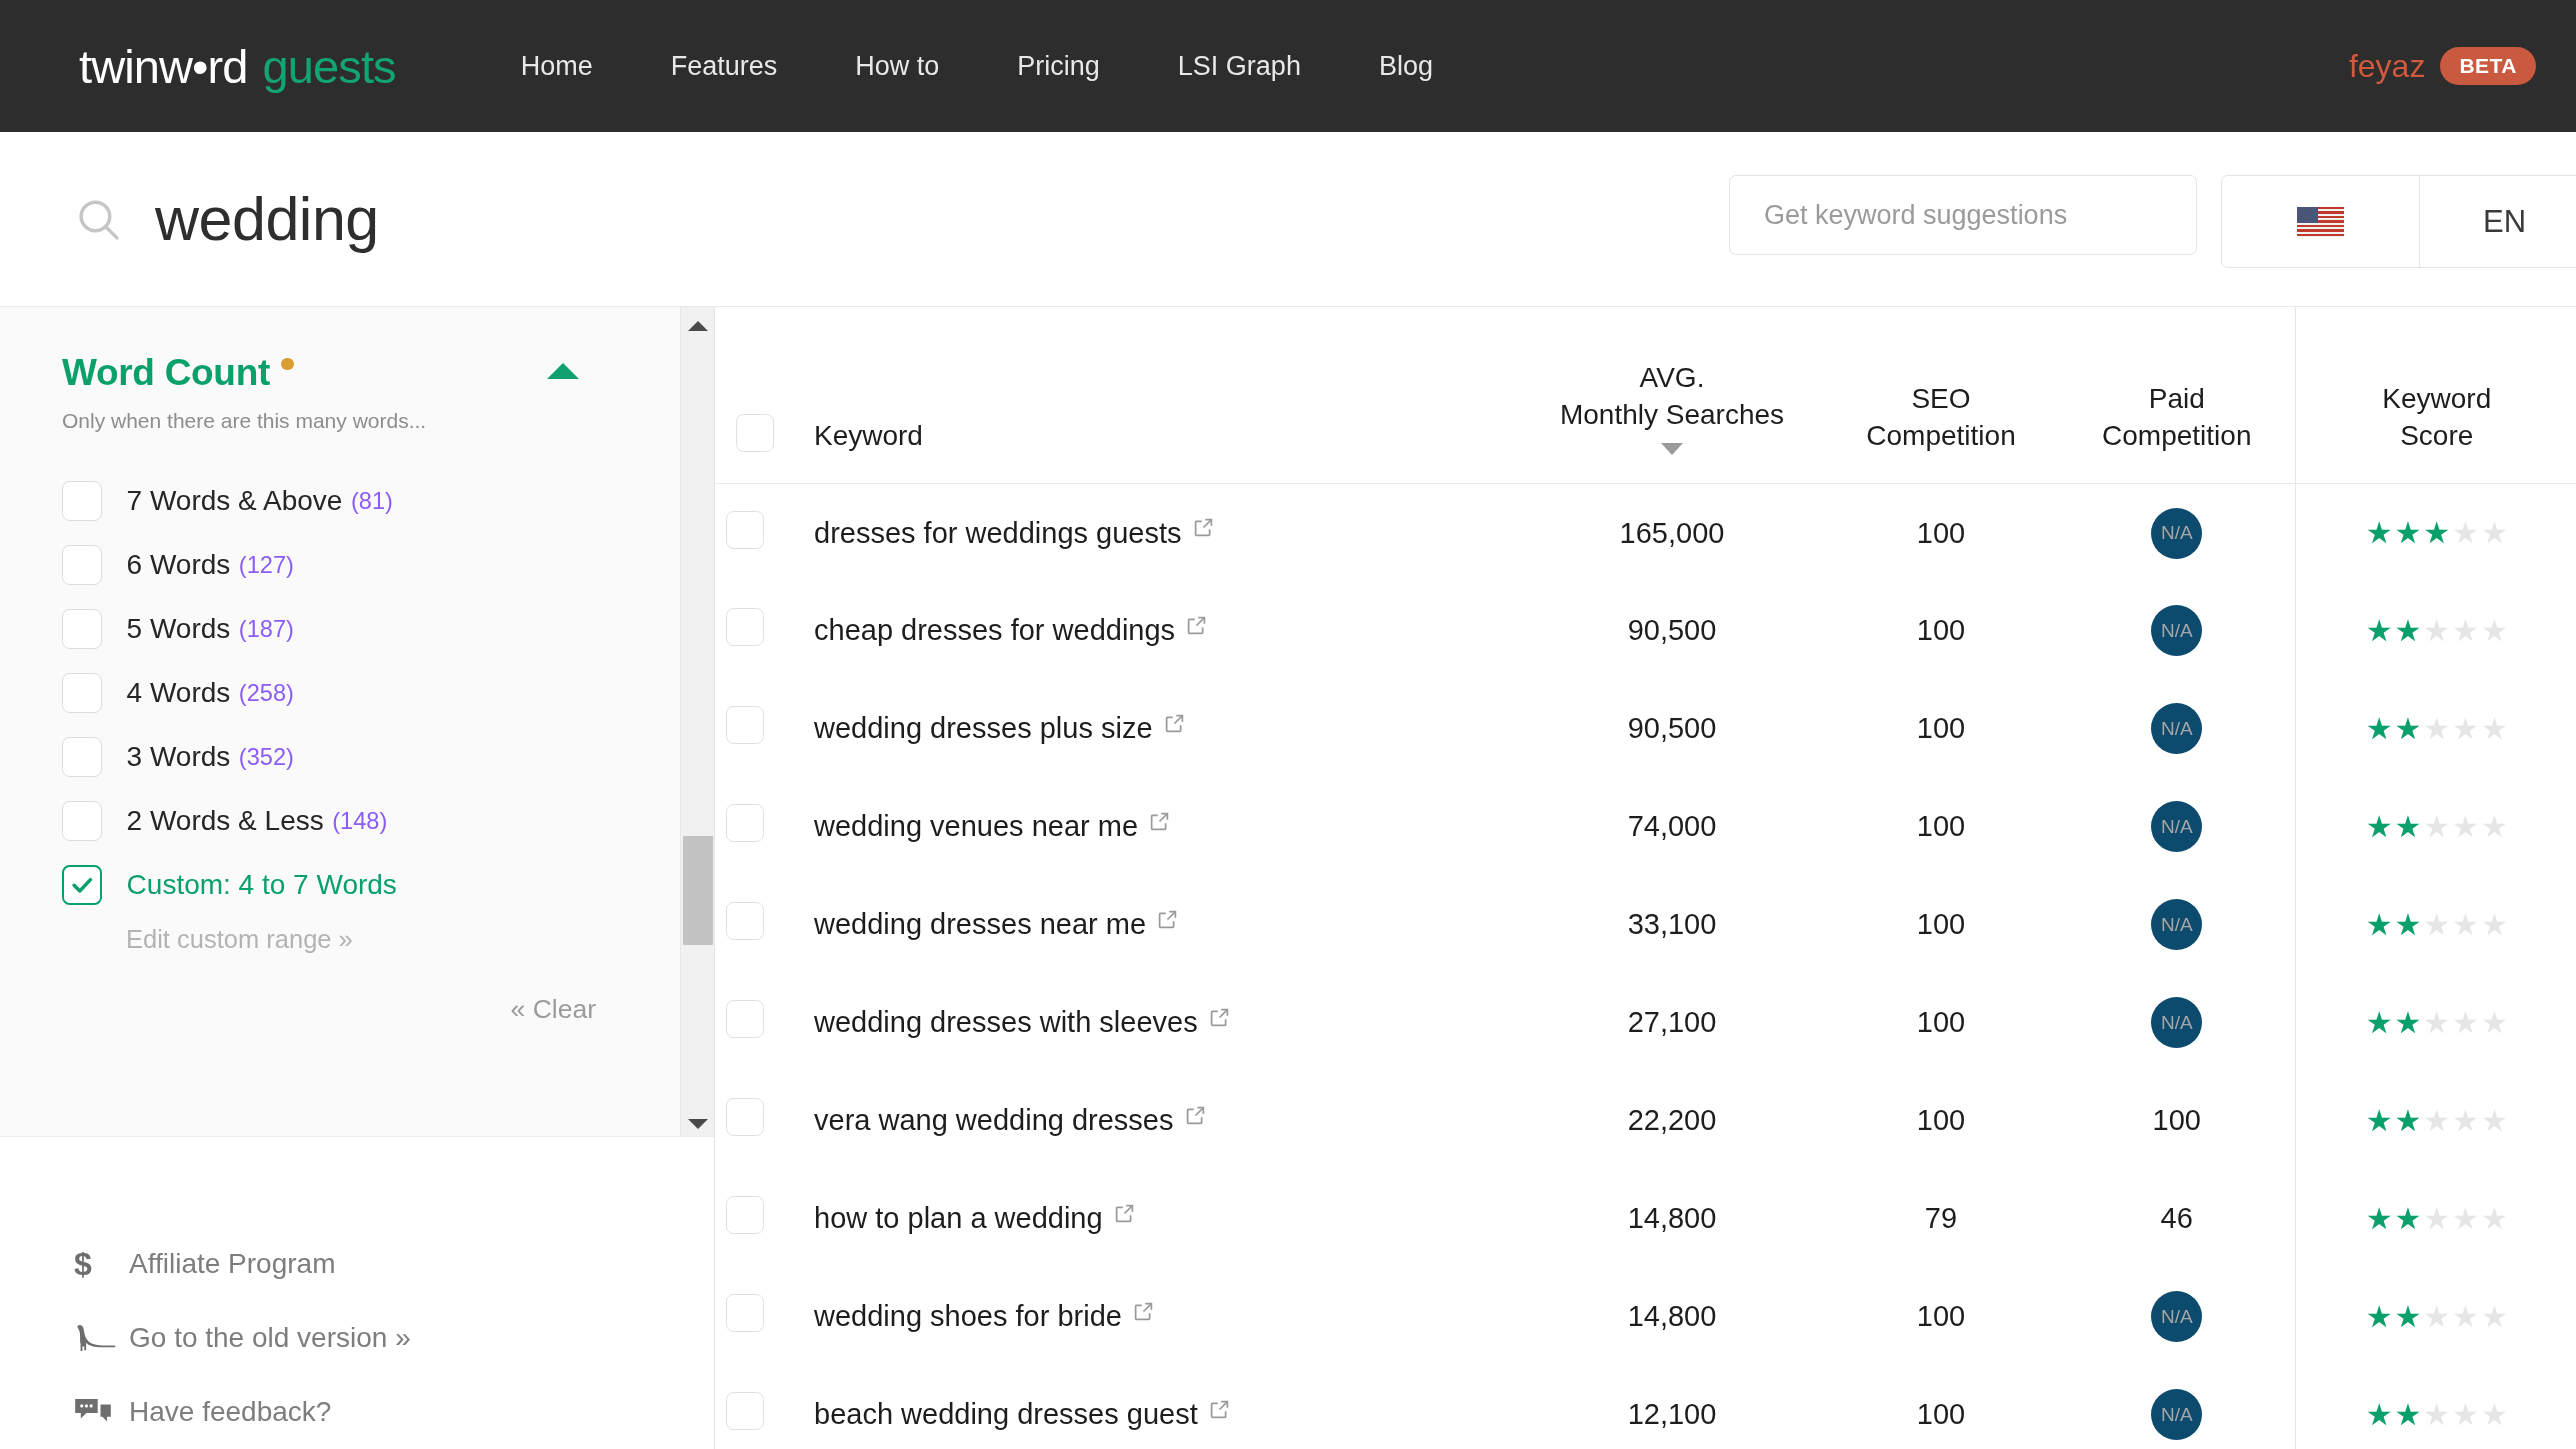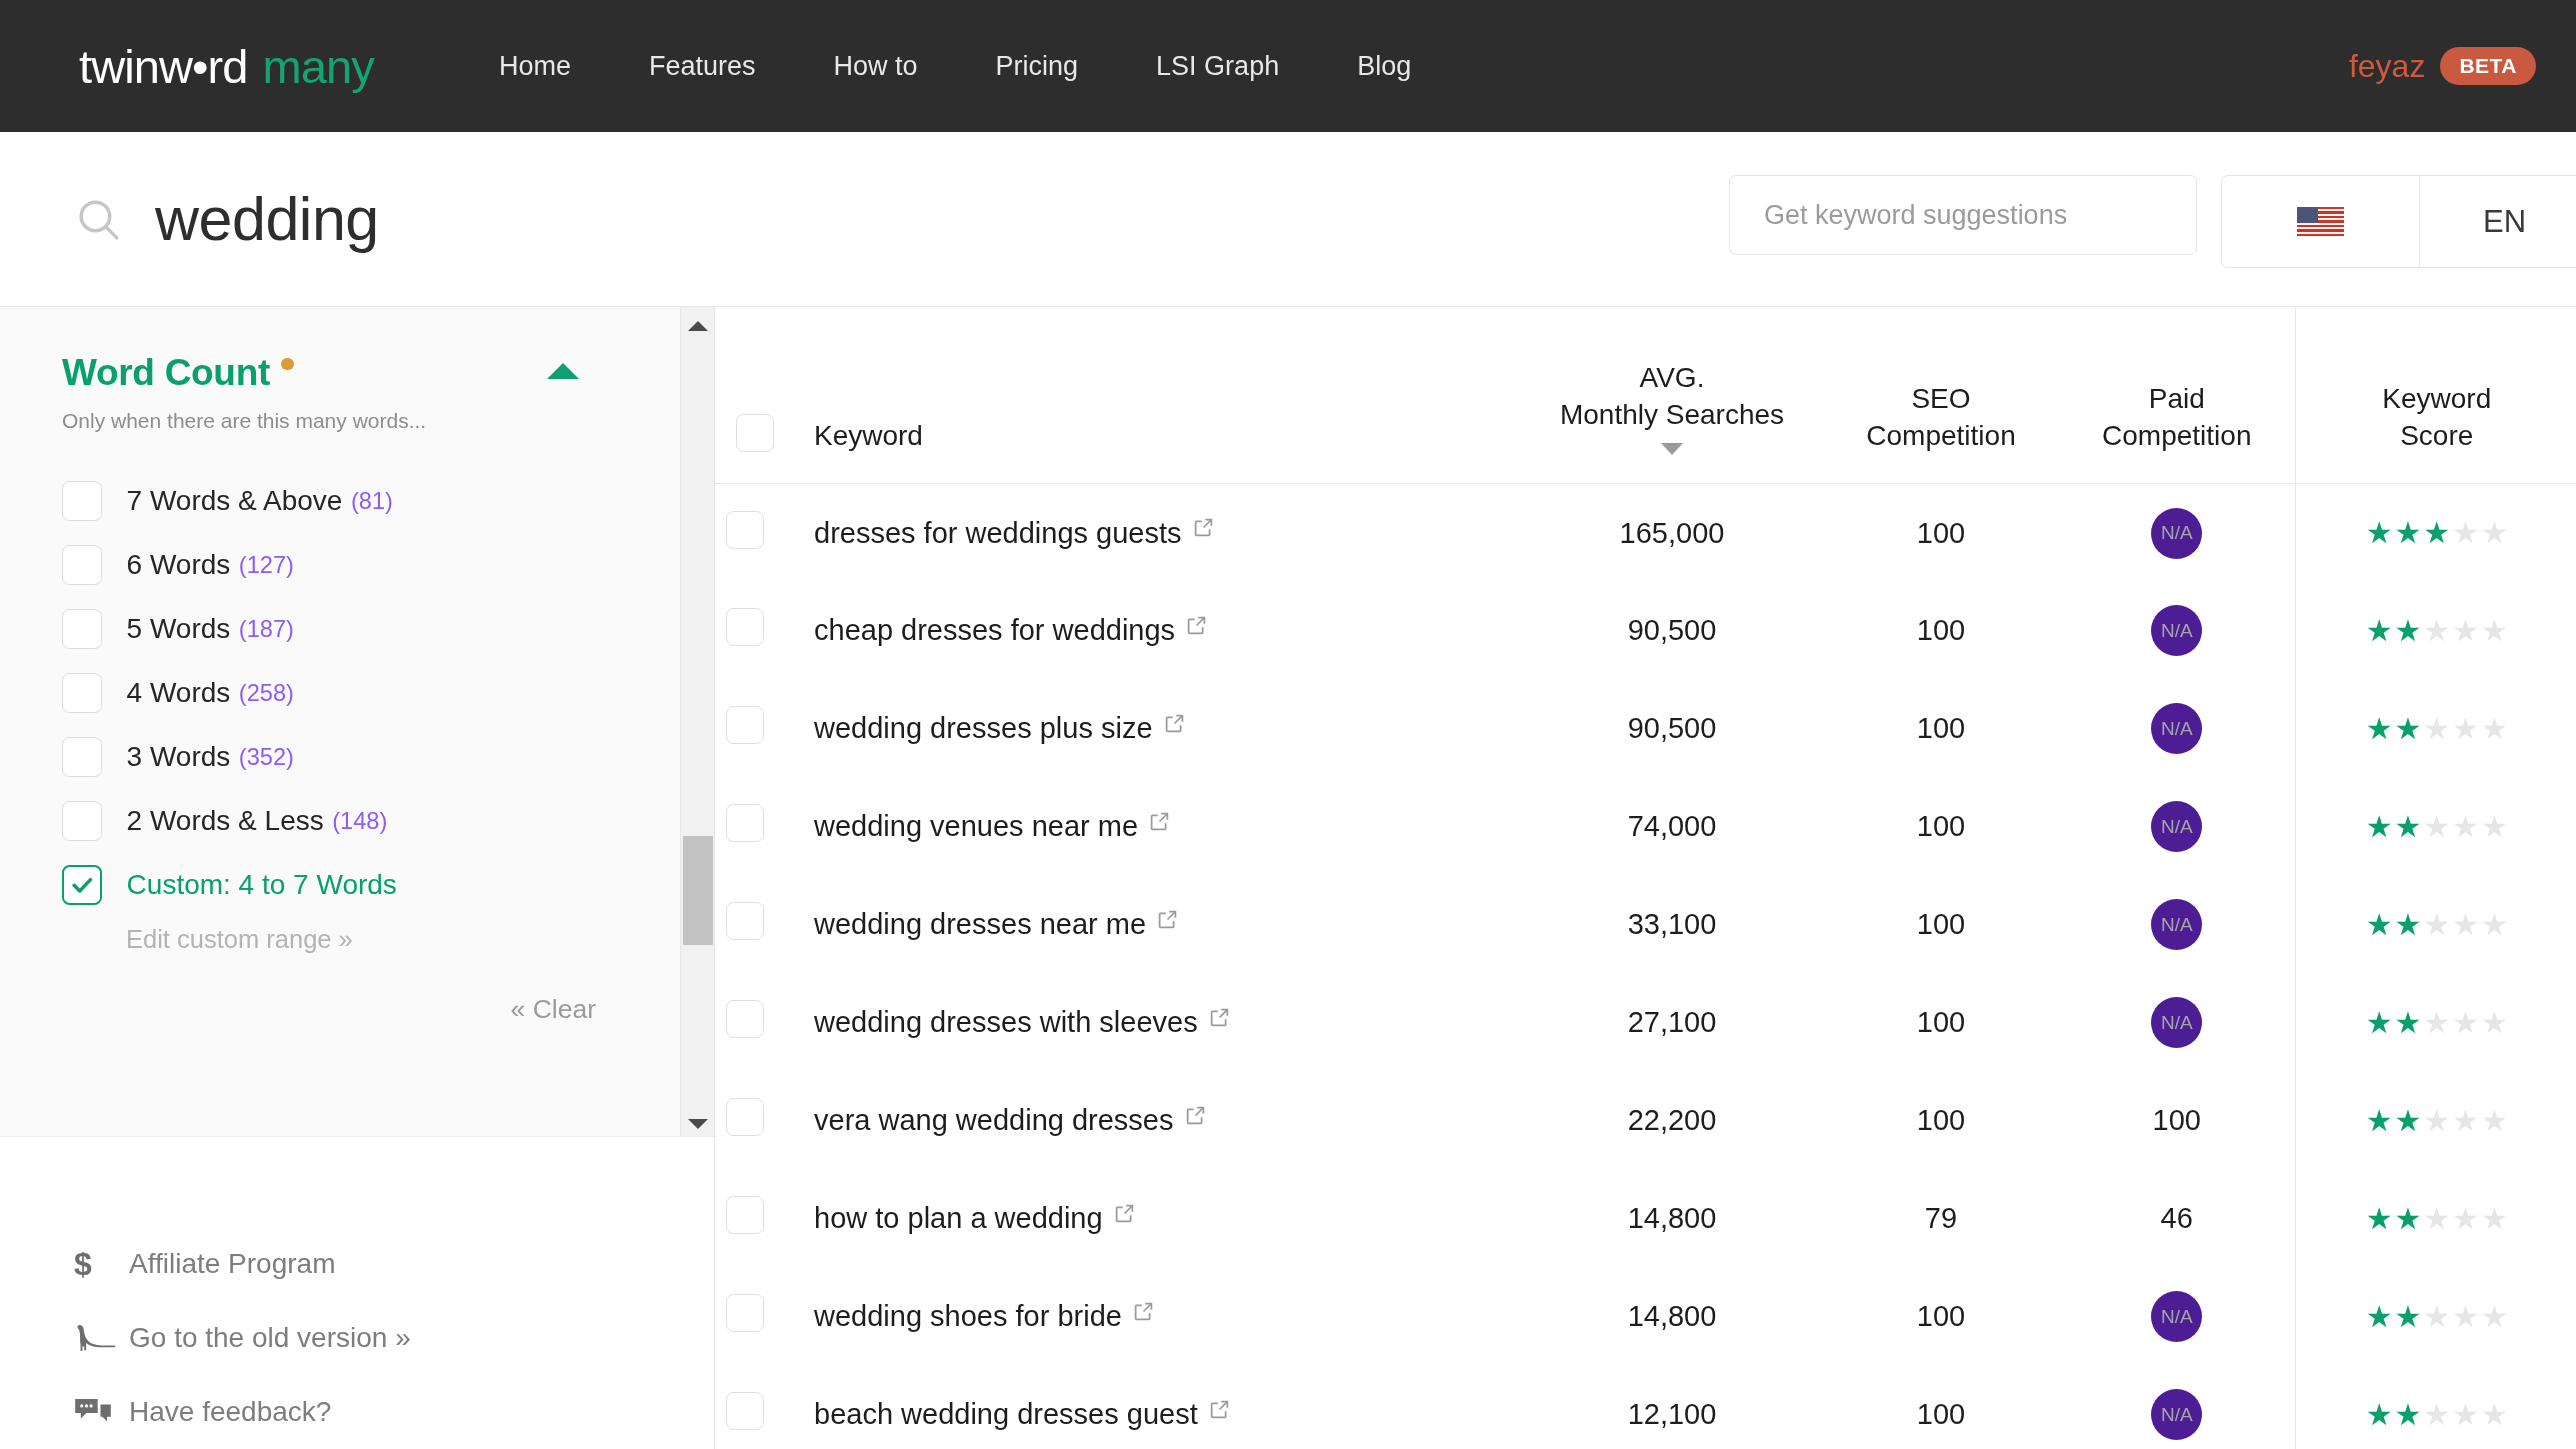--- a/index.html
+++ b/index.html
@@ -361,21 +361,21 @@
   .kw-cell-inner { display: flex; align-items: center; }
   .kw-text { font-size: 29px; color: #1d1d1d; margin-right: 11.3px; }
   .ext-icon { width: 21px; height: 21px; flex: none; margin-bottom: 11.3px; }
 
   .na-badge {
     display: inline-flex;
     align-items: center;
     justify-content: center;
     width: 51px; height: 51px;
     border-radius: 50%;
-    background: #4c1d95;
+    background: #0c4a6e;
     color: #a6a6a6;
     font-size: 19px;
   }
   .stars { display: flex; justify-content: center; gap: 1.9px; }
   .star { font-size: 30px; line-height: 1; color: #e6e6e6; }
   .star.on { color: #09a06a; }
 
   
   col.c-check { width: 59px; }
   col.c-kw    { width: 747px; }
@@ -394,21 +394,21 @@
     display: inline-block;
     cursor: pointer;
   }
 </style>
 </head>
 <body>
 
 <div class="topbar">
   <div class="logo">
     <span class="logo-main">twinw•rd</span>
-    <span class="logo-sub">many</span>
+    <span class="logo-sub">guests</span>
   </div>
   <nav class="nav">
     <span class="nav-item">Home</span>
     <span class="nav-item">Features</span>
     <span class="nav-item">How to</span>
     <span class="nav-item">Pricing</span>
     <span class="nav-item">LSI Graph</span>
     <span class="nav-item">Blog</span>
   </nav>
   <div class="user-area">

